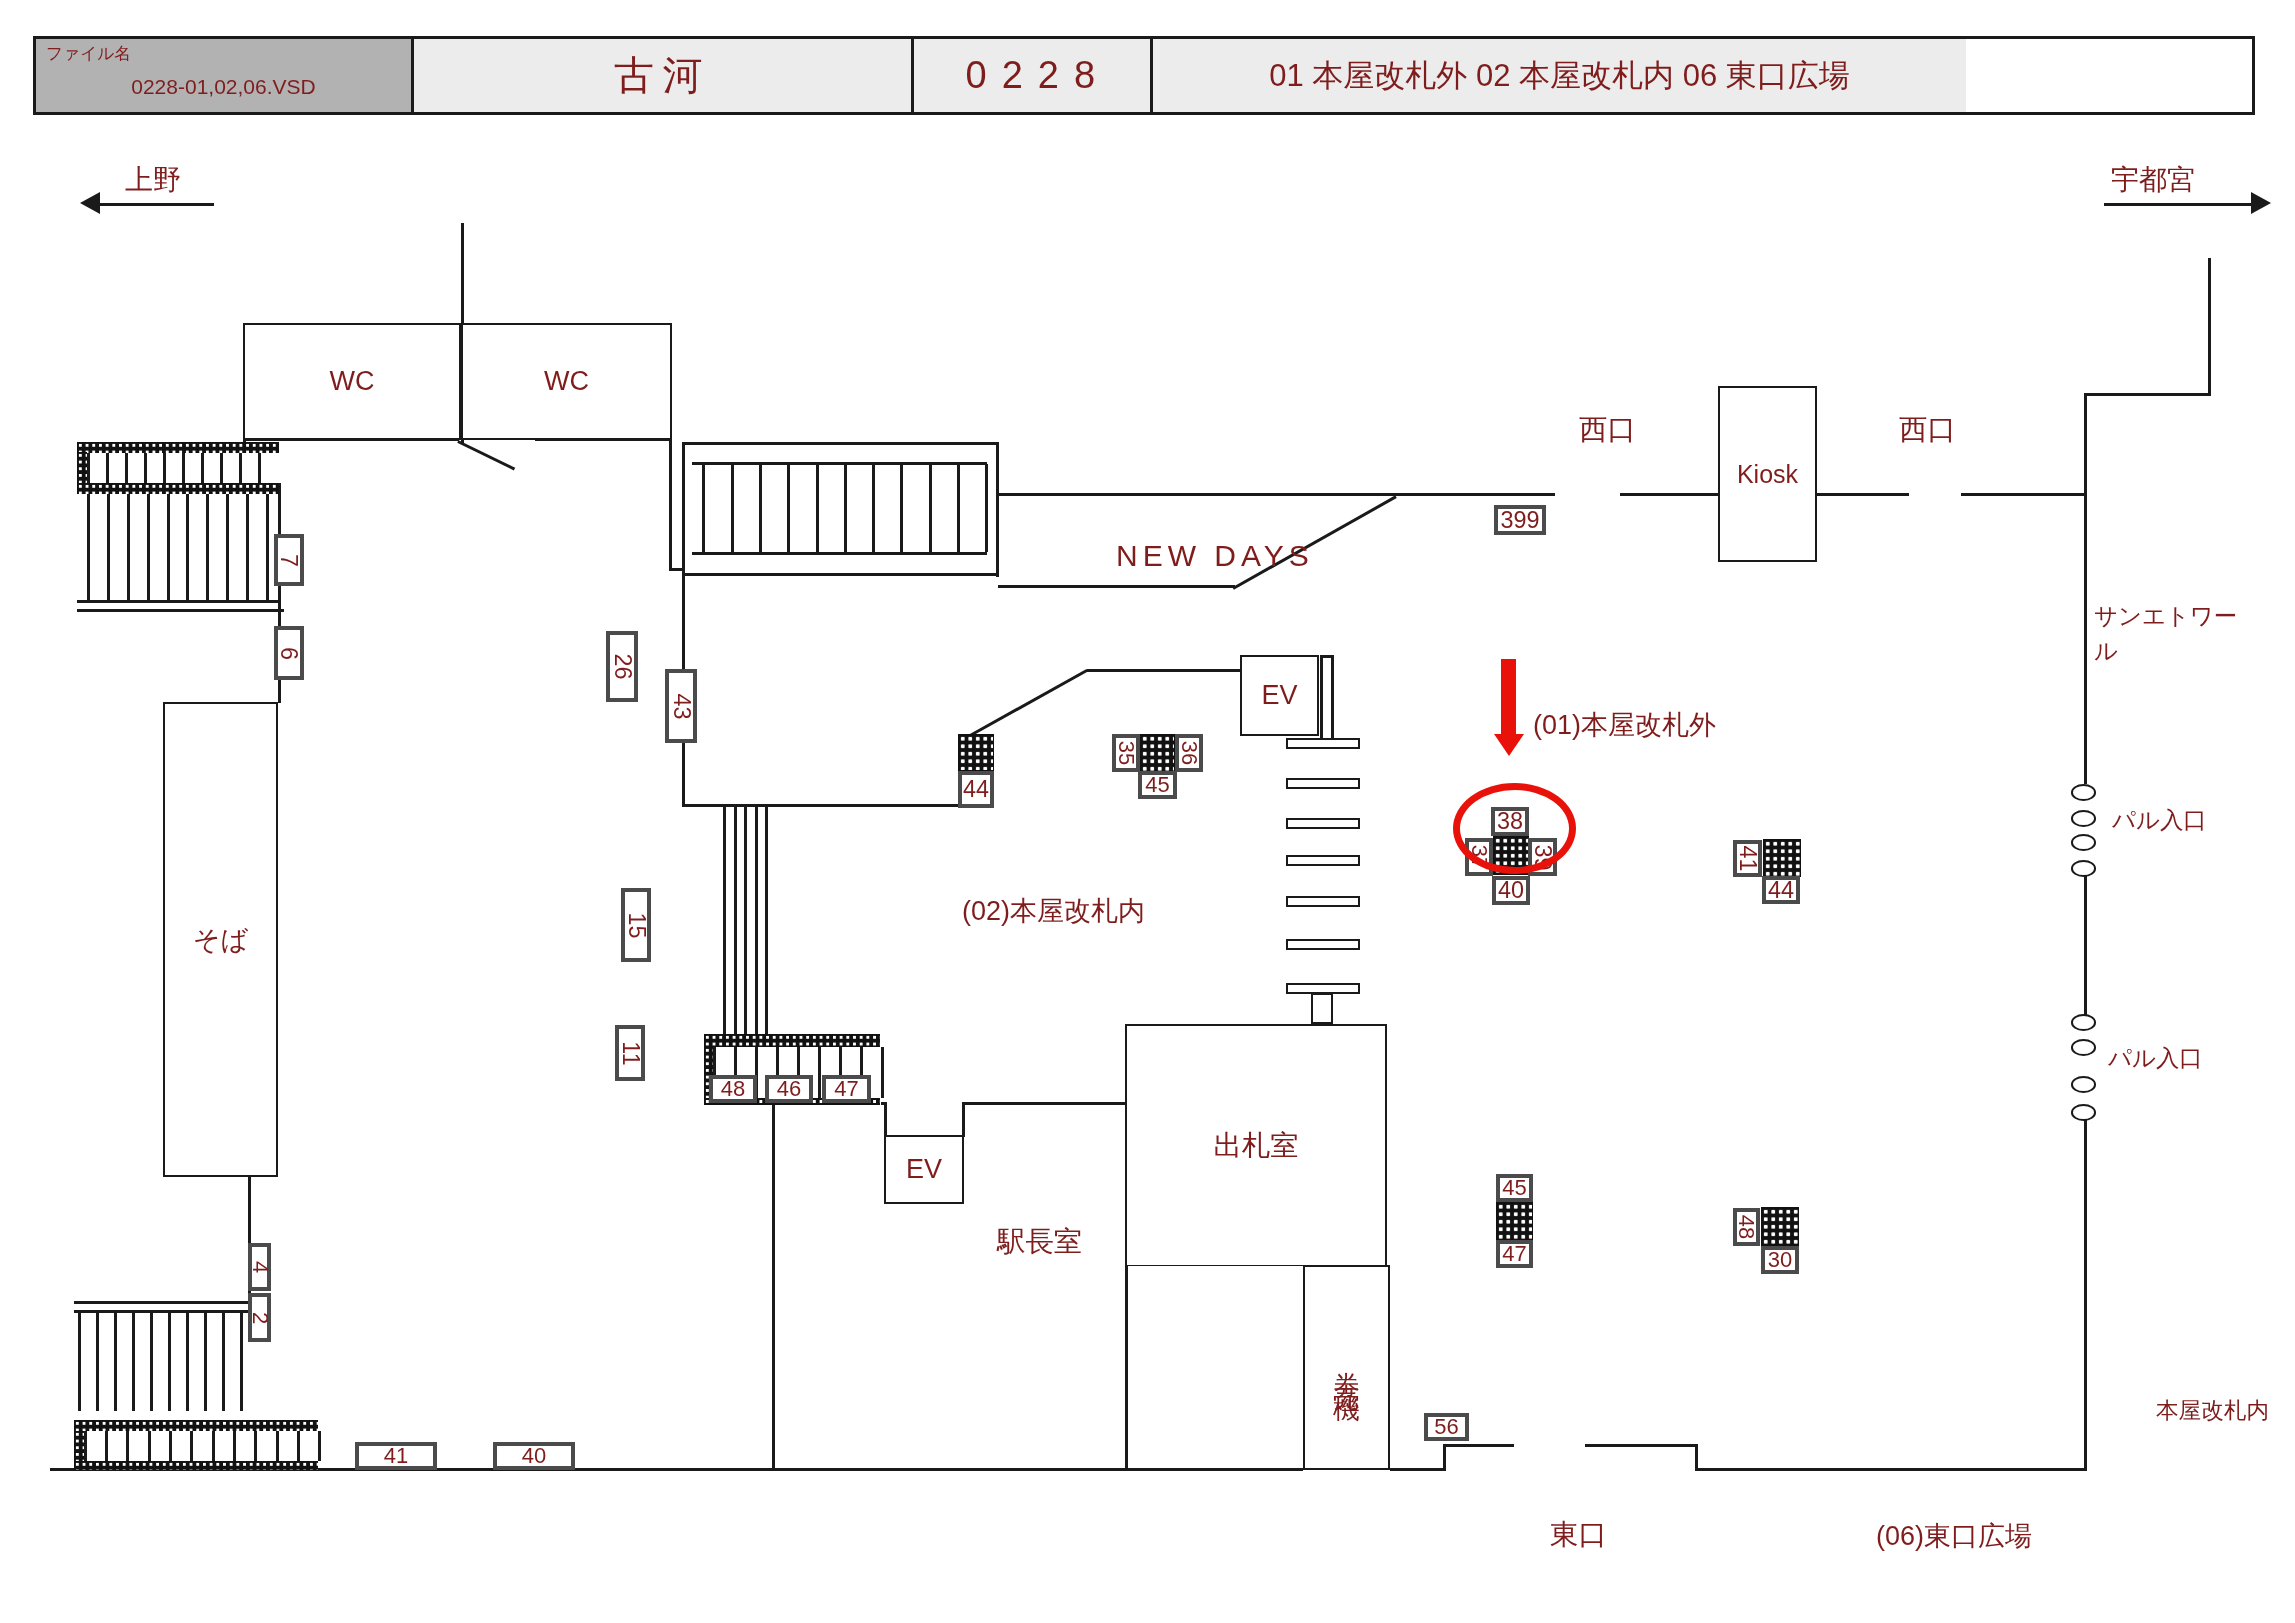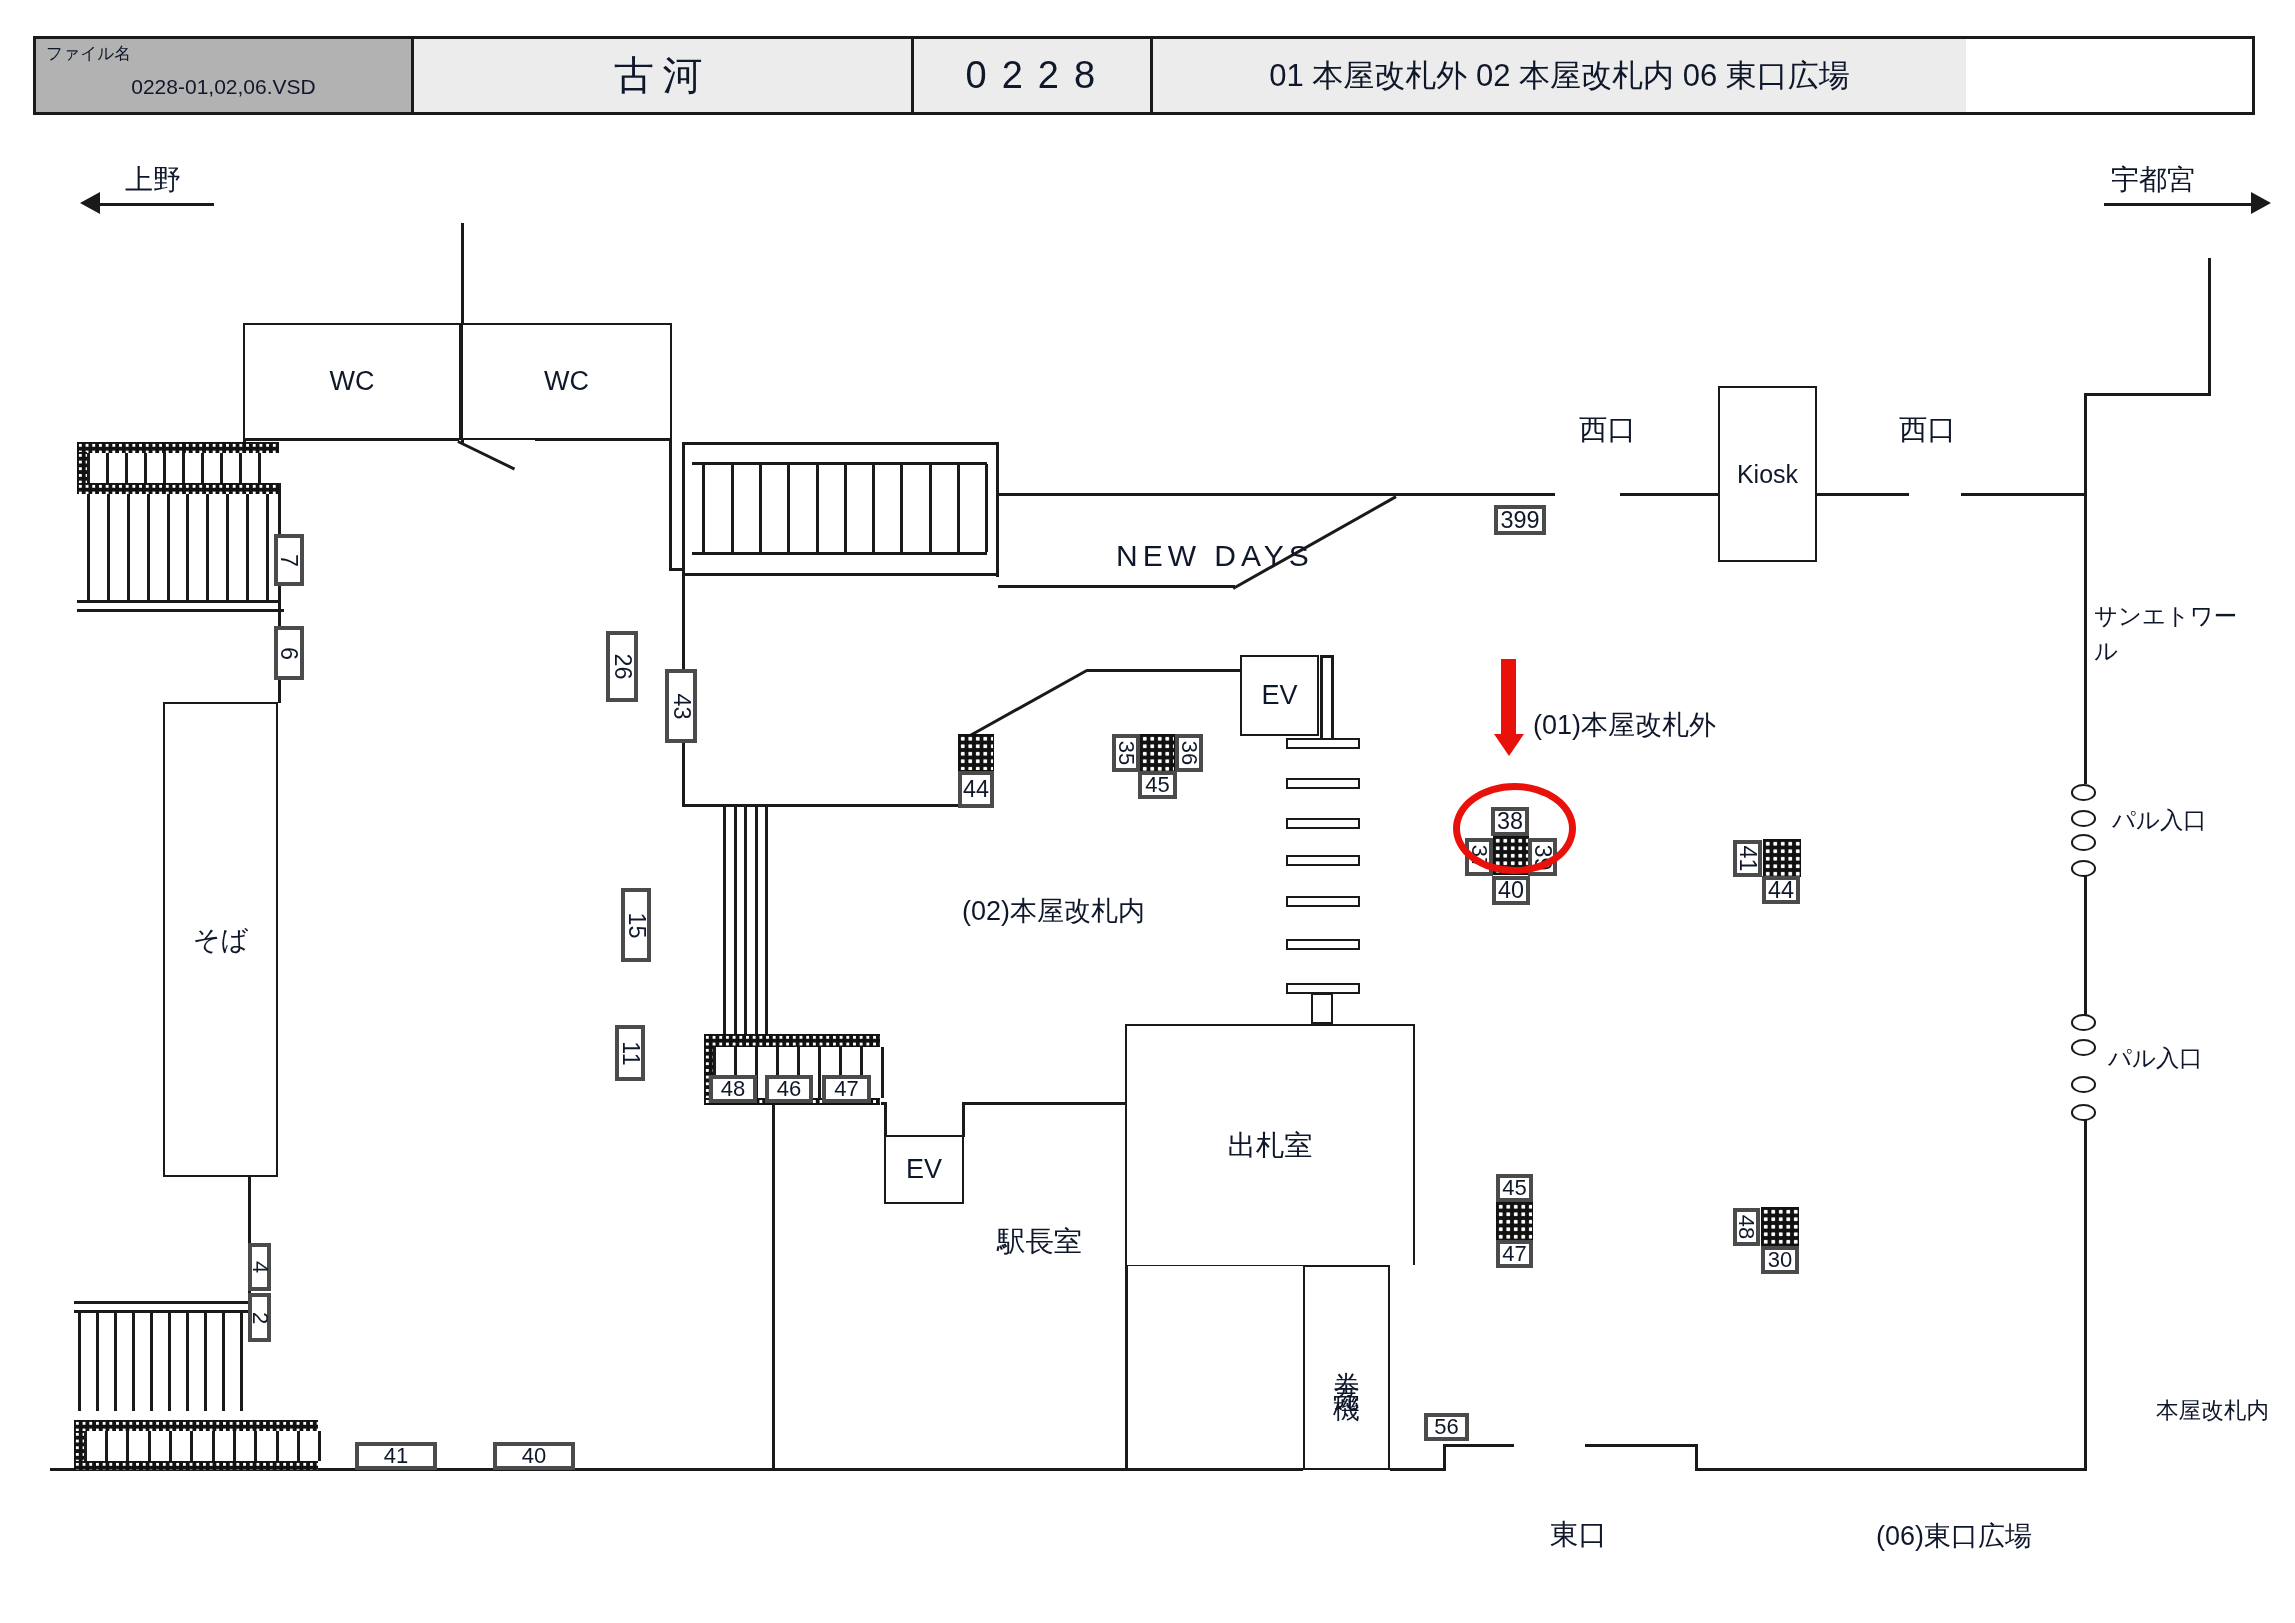--- a/index.html
+++ b/index.html
@@ -1,17 +1,17 @@
 <!DOCTYPE html>
 <html style="font-size:13.4px"><head>
 <meta charset="utf-8">
 <style>
   html,body{margin:0;padding:0;background:#fff;}
   #canvas{position:relative;width:2295px;height:1624px;background:#fff;overflow:hidden;
-          font-family:"Liberation Sans","DejaVu Sans",sans-serif;color:#0f172a;}
+          font-family:"Liberation Sans","DejaVu Sans",sans-serif;color:#7f1d1d;}
   
   #header{position:absolute;left:33px;top:36px;width:2222px;height:79px;display:flex;
           border:3.3px solid #1a1a1a;box-sizing:border-box;}
   .hcell{border-right:3.3px solid #1a1a1a;box-sizing:border-box;background:#ececec;
          display:flex;align-items:center;justify-content:center;position:relative;}
   .hcell:last-child{border-right:none;}
   #cell-file{width:378px;background:#b2b2b2;}
   #cell-file .flabel{position:absolute;left:10px;top:3.3px;font-size:16.7px;}
   #cell-file .fname{margin-top:22px;font-size:21px;}
   #cell-station{width:500px;font-size:40px;letter-spacing:8.4px;}
@@ -224,21 +224,21 @@
       <div class="doorcirc" style="left: 2071px; top: 1014px; width: 25px; height: 16.7px;"></div>
       <div class="doorcirc" style="left: 2071px; top: 1039px; width: 25px; height: 16.7px;"></div>
       <div class="doorcirc" style="left: 2071px; top: 1076px; width: 25px; height: 16.7px;"></div>
       <div class="doorcirc" style="left: 2071px; top: 1104px; width: 25px; height: 16.7px;"></div>
       <div class="room" style="left: 243px; top: 323px; width: 218px; height: 117px; font-size: 27px;">WC</div>
       <div class="room" style="left: 461px; top: 323px; width: 211px; height: 117px; font-size: 27px;">WC</div>
       <div class="room" style="left: 163px; top: 702px; width: 115px; height: 475px; font-size: 27px;">そば</div>
       <div class="room" style="left: 1718px; top: 386px; width: 99px; height: 176px; font-size: 25px;">Kiosk</div>
       <div class="room" style="left: 1240px; top: 655px; width: 79px; height: 81px; font-size: 27px;">EV</div>
       <div class="room" style="left: 884px; top: 1135px; width: 80px; height: 69px; font-size: 27px;">EV</div>
-      <div class="room openb" style="left: 1125px; top: 1024px; width: 290px; height: 241px; font-size: 28.4px;">出札室</div>
+      <div class="room openb" style="left: 1125px; top: 1024px; width: 262px; height: 241px; font-size: 28.4px;">出札室</div>
       <div class="room vlabel" style="left: 1303px; top: 1265px; width: 87px; height: 205px; font-size: 27px;">券売機</div>
       <div class="maplabel" style="left: 1116px; top: 539px; font-size: 30px; letter-spacing: 5px;">NEW DAYS</div>
       <div class="maplabel" style="left: 1579px; top: 411px; font-size: 28.4px;">西口</div>
       <div class="maplabel" style="left: 1899px; top: 411px; font-size: 28.4px;">西口</div>
       <div class="maplabel" style="left: 1533px; top: 707px; font-size: 27px;">(01)本屋改札外</div>
       <div class="maplabel" style="left: 962px; top: 893px; font-size: 27px;">(02)本屋改札内</div>
       <div class="maplabel" style="left: 997px; top: 1223px; font-size: 28.4px;">駅長室</div>
       <div class="maplabel" style="left: 1550px; top: 1516px; font-size: 28.4px;">東口</div>
       <div class="maplabel" style="left: 1876px; top: 1518px; font-size: 27px;">(06)東口広場</div>
       <div class="maplabel wrap" style="left: 2094px; top: 599px; font-size: 23.4px; width: 151px;">サンエトワール</div>

